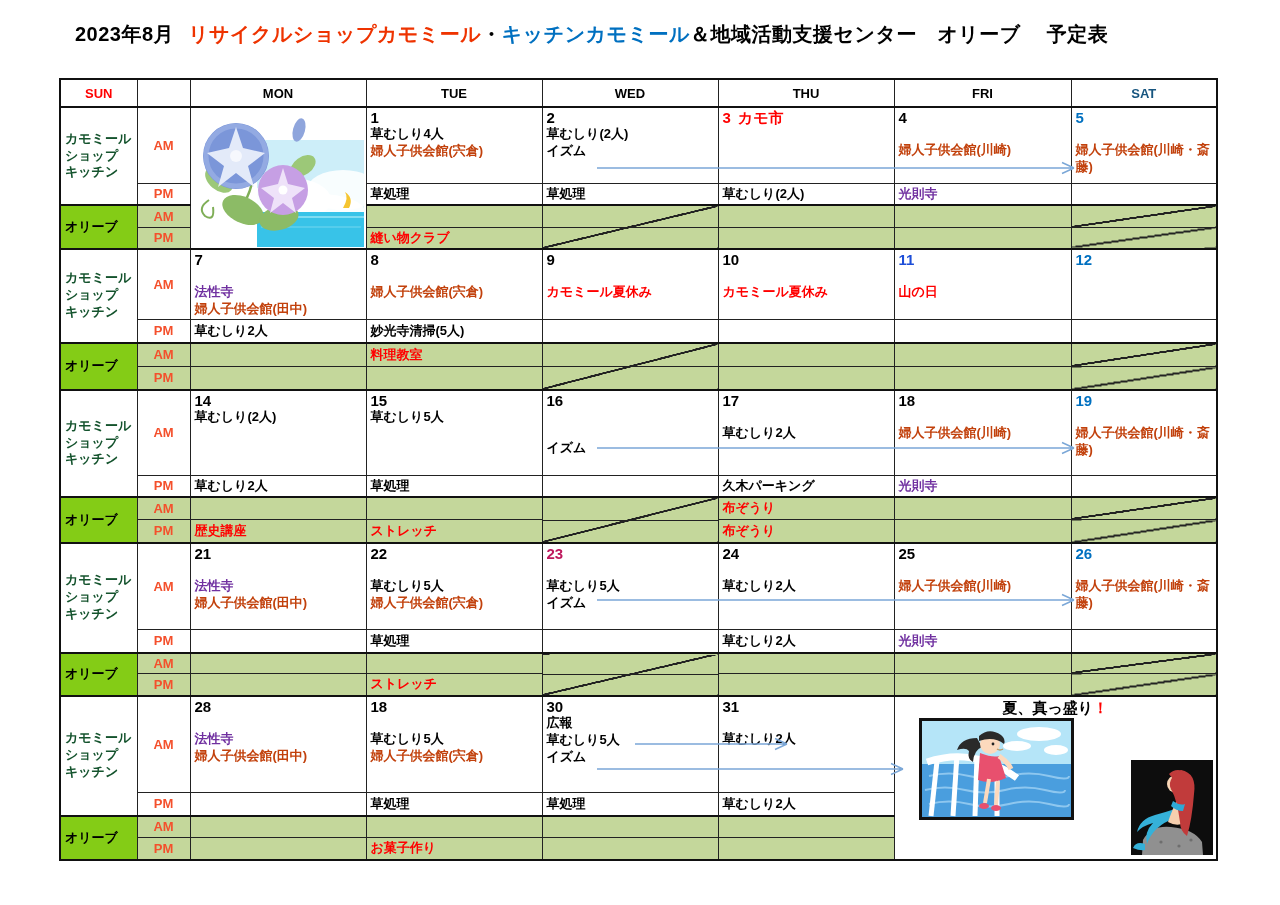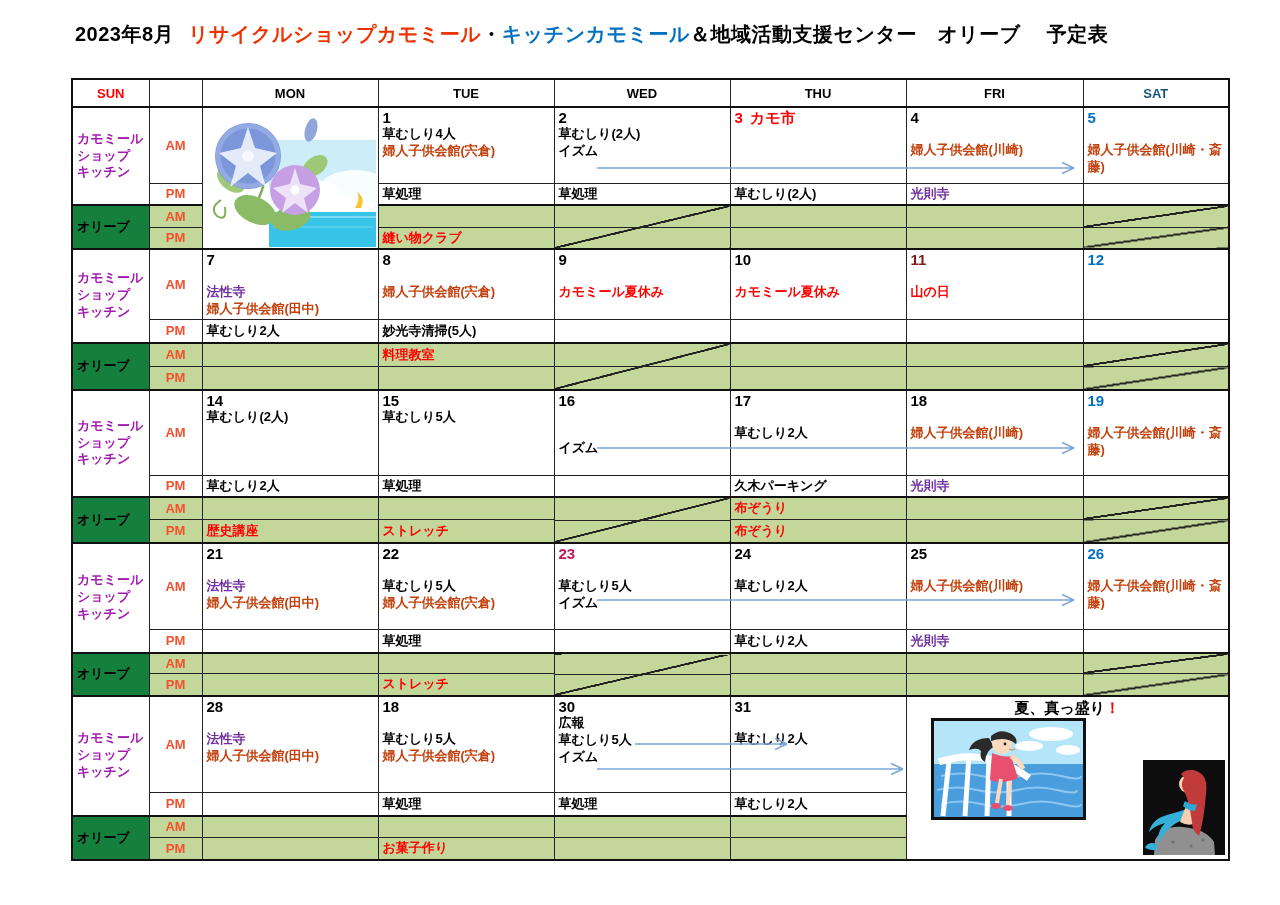--- a/index.html
+++ b/index.html
@@ -7,42 +7,42 @@
         font-family:"Liberation Sans",sans-serif;font-weight:bold;color:#000;margin-left:35px;}
   
   .title{position:absolute;left:40px;top:21px;font-size:20px;white-space:nowrap;letter-spacing:.5px;}
   .title .gapL{margin-left:14px;}
   .title .gapW{margin-left:26px;}
   .t-red{color:#ee3300;}
   .t-blue{color:#0070c0;}
   .contact{position:absolute;top:53px;right:90px;font-size:15px;white-space:nowrap;}
   .contact span + span{margin-left:42px;}
   
-  table.cal{position:absolute;left:36px;top:78px;width:1157px;table-layout:fixed;
+  table.cal{position:absolute;left:24px;top:78px;width:1157px;table-layout:fixed;
             border-collapse:collapse;border:2.5px solid #111;padding-left:12px;}
   td,th{border:1.5px solid #222;padding:1px 4px;vertical-align:top;overflow:hidden;}
   th{font-size:13px;text-align:center;vertical-align:middle;padding:2px;}
   .h-sun{color:#ff0000;}
   .h-sat{color:#17557f;}
   tr.tt > td, tr.tt > th{border-top:2.4px solid #111;}
-  .klabel{color:#a21caf;font-size:13px;line-height:1.35;vertical-align:middle;}
-  .olabel{background:#15803d;font-size:13px;vertical-align:middle;}
+  .klabel{color:#14532d;font-size:13px;line-height:1.35;vertical-align:middle;}
+  .olabel{background:#84cc16;font-size:13px;vertical-align:middle;}
   .ampm{color:#f4502c;font-size:13px;text-align:center;vertical-align:middle;}
   .g{background:#c4d79b;}
   .day{font-size:13px;line-height:1.3;}
   .num{display:block;font-size:15px;line-height:1.15;}
   .ln{display:block;font-size:13px;line-height:1.3;}
   .sp{display:block;height:16px;}
   .sp2{display:block;height:31px;}
   .numline{display:flex;gap:7px;font-size:15px;line-height:1.15;}
   .blue{color:#c2410c;}
   .purple{color:#7030a0;}
   .red{color:#ff0000;}
   .num-blue{color:#0070c0;}
-  .num-red{color:#7f1d1d;}
+  .num-red{color:#1d4ed8;}
   .num-purple{color:#be185d;}
   .pmcell{font-size:13px;vertical-align:middle;line-height:1.2;}
   
   .diag{background-color:#c4d79b;
         background-image:linear-gradient(to bottom right,transparent calc(50% - 1px),
           #222 calc(50% - 1px),#222 calc(50% + 1px),transparent calc(50% + 1px));}
   .diag2{position:relative;background-color:#c4d79b;
         background-image:linear-gradient(to bottom right,transparent calc(50% - 1px),
           #222 calc(50% - 1px),#222 calc(50% + 1px),transparent calc(50% + 1px));}
   .diag2::after{content:"";position:absolute;left:0;right:0;top:50%;border-top:1.5px solid #222;}

